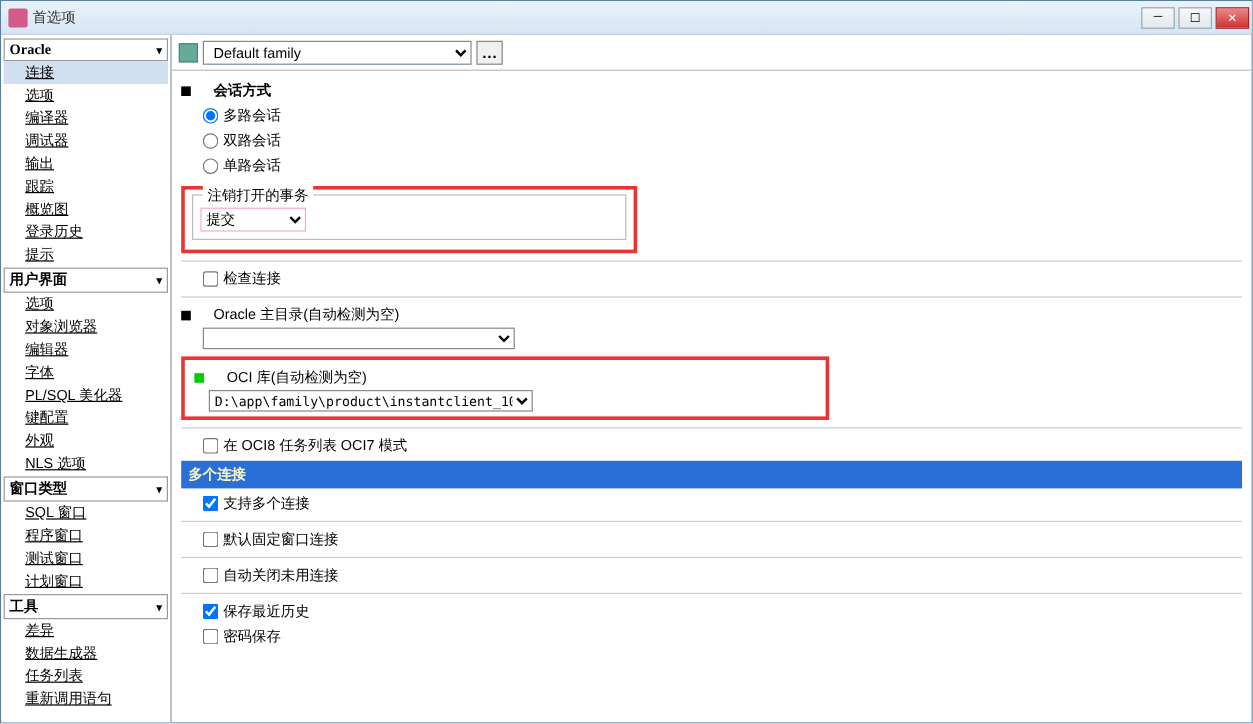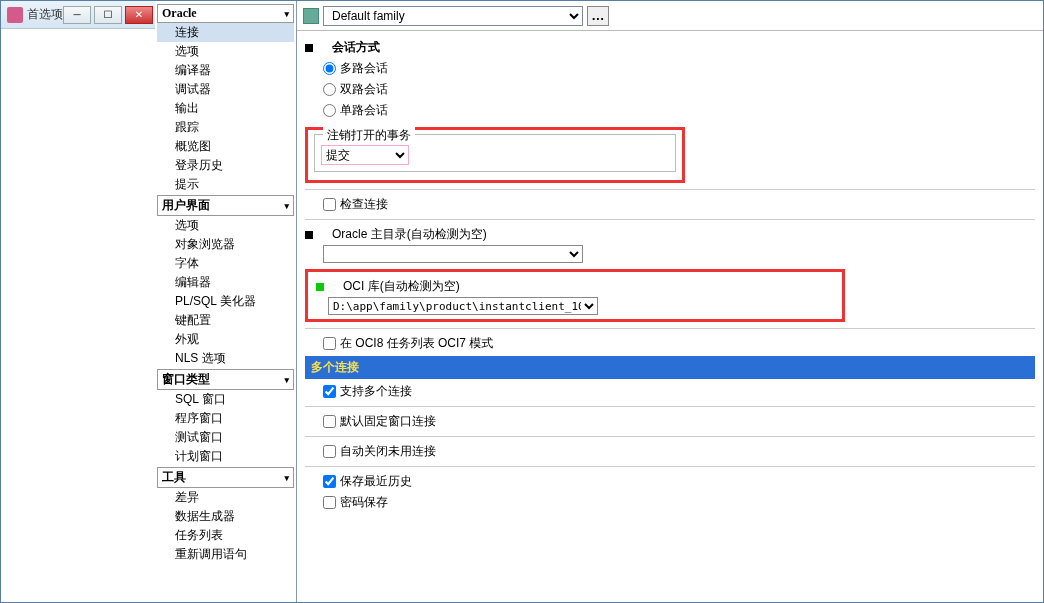--- a/index.html
+++ b/index.html
@@ -1,51 +1,51 @@
 <!DOCTYPE html>
 <html><head>
 <meta charset="utf-8">
 <style>
 * { box-sizing: border-box; margin: 0; padding: 0; }
 body { font-family: "SimSun", "宋体", sans-serif; font-size: 12px; background: #f0f0f0; overflow: hidden; }
-.window { width: 1044px; height: 603px; background: #fff; border: 1px solid #5a7ea0; display: flex; flex-direction: row; }
+.window { width: 1044px; height: 603px; background: #fff; border: 1px solid #5a7ea0; display: flex; flex-direction: column; }
 .titlebar { height: 28px; background: linear-gradient(#eaf3fb, #d5e5f3); display: flex; align-items: center; padding: 0 2px; border-bottom: 1px solid #b8c8d8; }
 .titlebar-icon { width: 16px; height: 16px; margin: 0 4px; background: #d45a8a; border-radius: 2px; display: inline-block; }
 .titlebar-text { flex: 1; font-size: 12px; color: #333; }
 .win-btns { display: flex; gap: 3px; }
 .win-btn { width: 28px; height: 18px; border: 1px solid #9aa; background: linear-gradient(#f8f8f8,#e0e8f0); display: flex; align-items: center; justify-content: center; font-size: 10px; cursor: pointer; }
 .win-btn.close { background: linear-gradient(#e88,#c33); color: #fff; border-color: #a22; }
 .body { flex: 1; display: flex; overflow: hidden; }
 .sidebar { width: 142px; background: #fff; border-right: 1px solid #8899aa; overflow-y: auto; padding: 2px; }
 .cat { font-weight: bold; background: #fff; border: 1px solid #999; padding: 1px 4px; margin-top: 1px; display: flex; align-items: center; justify-content: space-between; font-family: "SimSun"; gap: 20px; }
 .cat .arrow { font-size: 9px; }
-.item { padding: 1px 4px 1px 18px; cursor: pointer; white-space: nowrap; }
+.item { padding: 1px 4px 1px 18px; cursor: pointer; white-space: nowrap; text-decoration: underline; }
 .item.selected { background: #d0e0f0; }
 .main { flex: 1; display: flex; flex-direction: column; overflow: hidden; }
 .toolbar { height: 30px; border-bottom: 1px solid #bbb; display: flex; align-items: center; padding: 2px 6px; gap: 4px; }
 .toolbar-icon { width: 16px; height: 16px; display: inline-block; background: #6a9; border: 1px solid #487; }
-.family-combo { width: 260px; height: 20px; border: 1px solid #7a8a9a; font-size: 12px; padding: 0 4px; background: #fff; }
+.family-combo { width: 224px; height: 20px; border: 1px solid #7a8a9a; font-size: 12px; padding: 0 4px; background: #fff; }
 .ellipsis-btn { width: 22px; height: 20px; border: 1px solid #888; background: #f0f0f0; font-weight: bold; cursor: pointer; }
 .content { flex: 1; overflow-y: auto; padding: 6px 8px; }
 .section-header { font-weight: bold; }
 .section-row { display: flex; align-items: center; gap: 19px; padding: 2px 0; }
 .sq { width: 8px; height: 8px; background: #000; display: inline-block; flex-shrink: 0; }
 .sq.green { background: #0c0; }
 .content hr { border: none; border-top: 1px solid #ccc; margin: 4px 0; }
 .radio-group { padding-left: 18px; }
 .radio-row, .check-row { display: flex; align-items: center; gap: 4px; padding: 2px 0; }
 .radio-row input, .check-row input { margin: 0; }
 .red-box1 { border: 3px solid #e33; position: relative; padding: 4px 6px 8px 6px; margin: 6px 0; width: 380px; }
 .red-box2 { border: 3px solid #e33; position: relative; padding: 4px 6px; margin: 6px 0; width: 540px; }
 .inner-field { border: 1px solid #bbb; padding: 10px 0 6px 6px; position: relative; }
 .inner-field .legend { position: absolute; top: -8px; left: 8px; background: #fff; padding: 0 4px; }
 .small-combo { width: 88px; height: 20px; border: 1px solid #f9a8d4; font-size: 12px; background: #fff; }
 .wide-combo { width: 260px; height: 18px; border: 1px solid #888; font-size: 11px; background: #fff; }
 .very-wide-combo { width: 270px; height: 18px; border: 1px solid #888; font-size: 11px; background: #fff; font-family: monospace; }
-.blue-bar { background: #2a6fd6; color: #fde047; font-weight: bold; padding: 3px 6px; margin: 2px 0; }
+.blue-bar { background: #2a6fd6; color: #fef9c3; font-weight: bold; padding: 3px 6px; margin: 2px 0; }
 .indent { padding-left: 18px; }
 select { font-family: inherit; }
 </style>
 </head>
 <body>
 
 <div class="window">
   <div class="titlebar">
     <span class="titlebar-icon"></span>
     <span class="titlebar-text">首选项</span>
@@ -69,22 +69,22 @@
         <div class="item">跟踪</div>
         <div class="item">概览图</div>
         <div class="item">登录历史</div>
         <div class="item">提示</div>
         <div class="cat">
           <span>用户界面</span>
           <span class="arrow">▾</span>
         </div>
         <div class="item">选项</div>
         <div class="item">对象浏览器</div>
+        <div class="item">编辑器</div>
         <div class="item">字体</div>
-        <div class="item">编辑器</div>
         <div class="item">PL/SQL 美化器</div>
         <div class="item">键配置</div>
         <div class="item">外观</div>
         <div class="item">NLS 选项</div>
         <div class="cat">
           <span>窗口类型</span>
           <span class="arrow">▾</span>
         </div>
         <div class="item">SQL 窗口</div>
         <div class="item">程序窗口</div>

